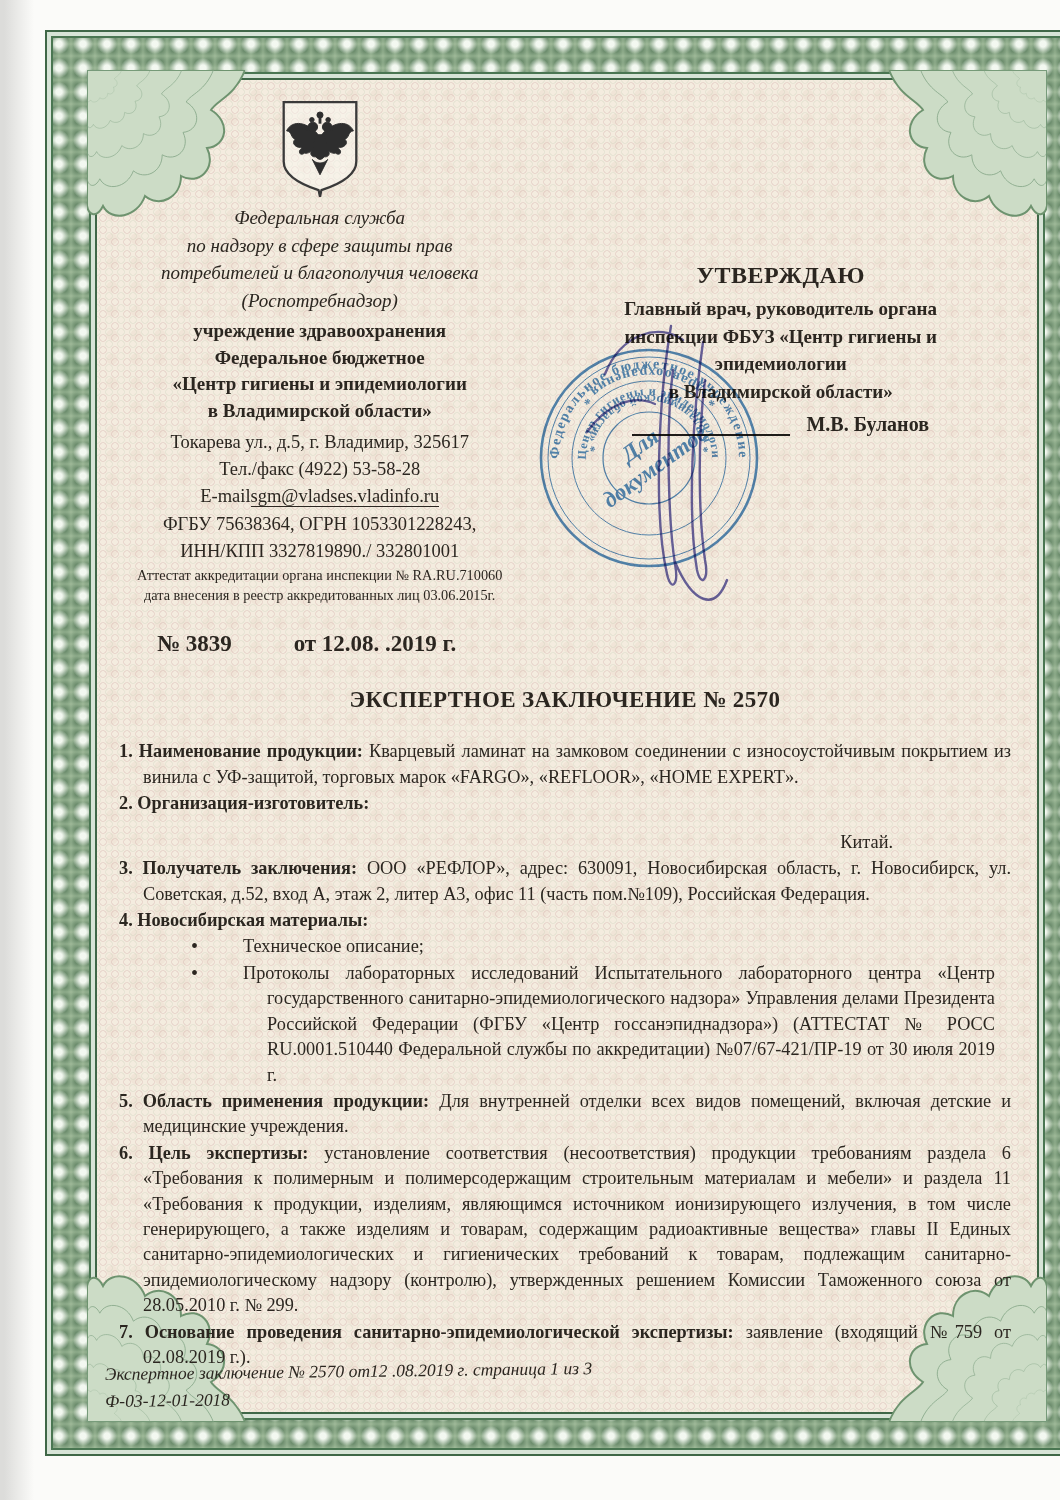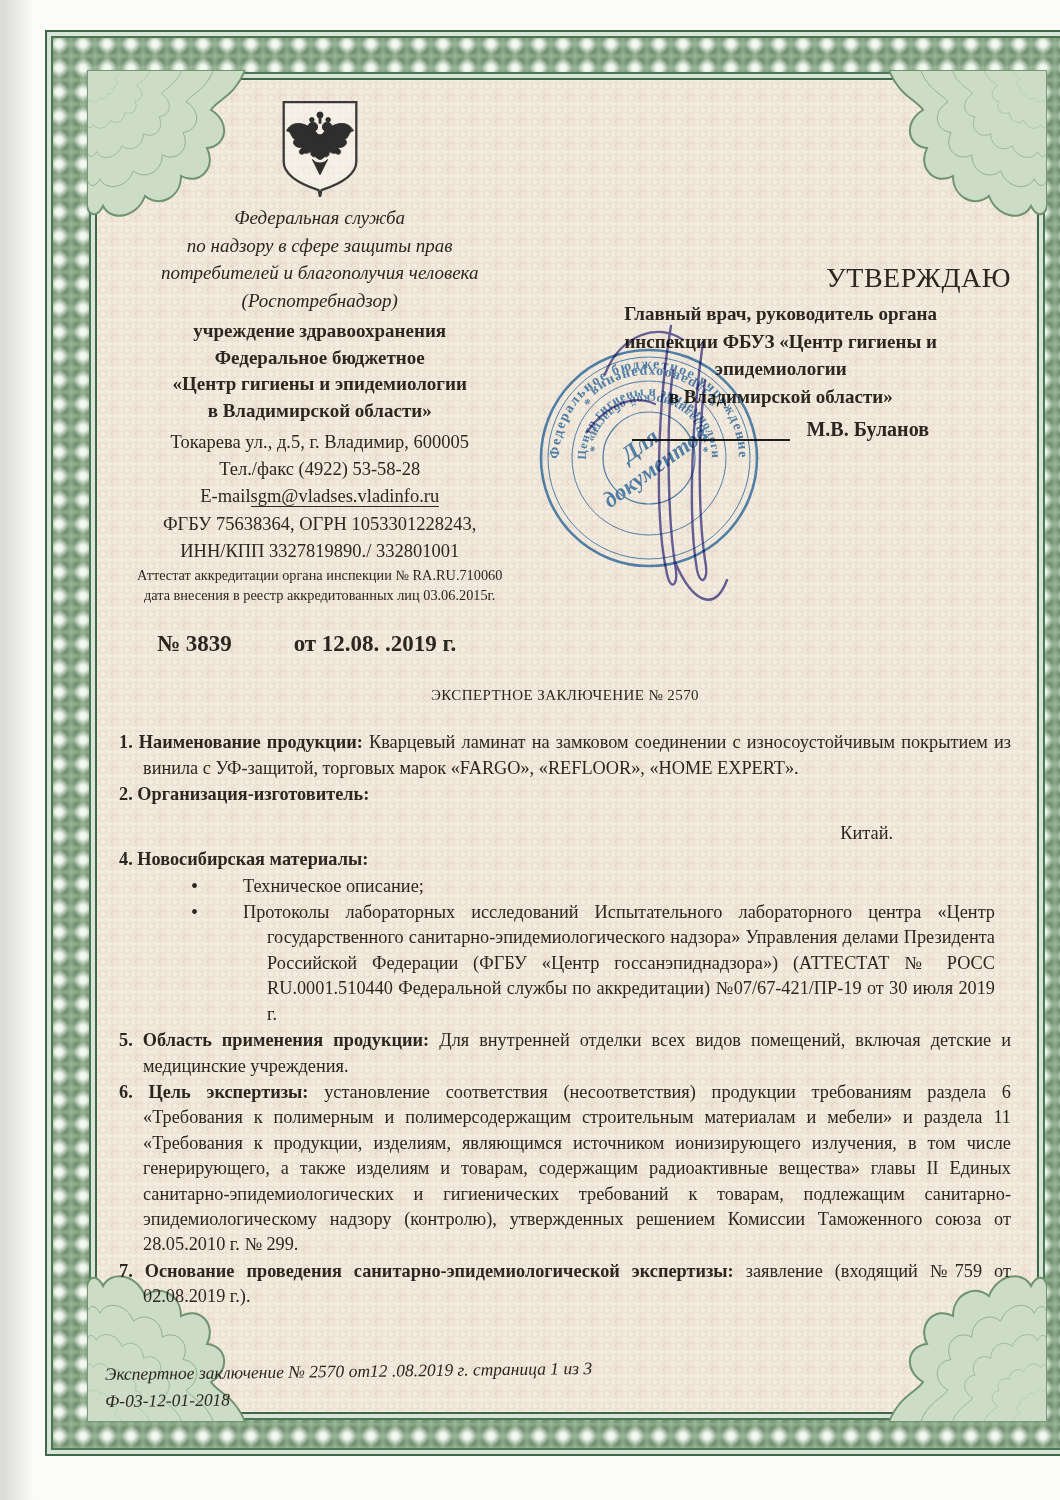--- a/index.html
+++ b/index.html
@@ -37,29 +37,29 @@
   .col-left{width:45%;text-align:center;}
   .col-right{width:55%;text-align:center;box-sizing:border-box;padding:168px 0 0 30px;}
   .arms{margin:4px auto 6px auto;display:block;}
   .svc-line{font-style:italic;font-size:19px;line-height:1.45;}
   .org-line{font-weight:bold;font-size:19px;line-height:1.4;}
   .org-block{margin-top:4px;}
   .contact-block{margin-top:4px;}
   .contact-line{font-size:18.5px;line-height:1.48;}
   .email-link{border-bottom:1.6px solid #2b2620;}
   .accr-line{font-size:14.3px;line-height:1.4;text-align:center;}
-  .approve{font-weight:normal;font-size:28px;letter-spacing:.5px;text-align:right;}
+  .approve{font-weight:bold;font-size:24px;letter-spacing:.5px;}
   .appr-line{font-weight:bold;font-size:19px;line-height:1.45;}
   .appr-lines{margin-top:6px;}
   .sig-row{margin-top:8px;display:flex;justify-content:center;align-items:flex-end;}
   .sig-underline{width:158px;border-bottom:2px solid #1e1b18;height:1em;margin-right:16px;}
   .signer{font-weight:bold;font-size:20px;}
   .doc-number-row{margin:26px 0 0 38px;font-weight:bold;font-size:23px;}
   .doc-date{margin-left:56px;}
-  .title{margin:30px 0 0 0;text-align:center;font-size:15px;font-weight:normal;letter-spacing:.4px;}
+  .title{margin:30px 0 0 0;text-align:center;font-size:23px;font-weight:bold;letter-spacing:.4px;}
   .items{margin-top:26px;font-size:18.3px;line-height:1.39;}
   .item p{margin:1px 0;text-align:justify;padding-left:24px;text-indent:-24px;}
   .item .num{font-weight:bold;}
   .item .lbl{font-weight:bold;}
   .right-val{text-align:right;padding-right:118px;margin:13px 0 1px 0;}
   .bullet-item{position:relative;margin-left:56px;padding-left:52px;}
   .bullet-item p{margin:1px 16px;text-align:justify;}
   .bullet-glyph{position:absolute;left:16px;top:-1px;font-size:20px;}
   .footer{position:absolute;left:8px;bottom:0px;font-style:italic;font-size:17.5px;line-height:1.55;
           transform:rotate(-.7deg);}
@@ -152,21 +152,21 @@
               <div class="svc-line">потребителей и благополучия человека</div>
               <div class="svc-line">(Роспотребнадзор)</div>
             </div>
             <div class="org-block">
               <div class="org-line">учреждение здравоохранения</div>
               <div class="org-line">Федеральное бюджетное</div>
               <div class="org-line">«Центр гигиены и эпидемиологии</div>
               <div class="org-line">в  Владимирской области»</div>
             </div>
             <div class="contact-block">
-              <div class="contact-line">Токарева ул.,  д.5, г. Владимир, 600005</div>
+              <div class="contact-line">Токарева ул.,  д.5, г. Владимир, 325617</div>
               <div class="contact-line">Тел./факс (4922) 53-58-28</div>
               <div class="contact-line"><span>E-mail</span><span class="email-link">sgm@vladses.vladinfo.ru</span></div>
               <div class="contact-line">ФГБУ 75638364, ОГРН 1053301228243,</div>
               <div class="contact-line">ИНН/КПП 3327819890./ 332801001</div>
             </div>
             <div>
               <div class="accr-line">Аттестат аккредитации органа инспекции № RA.RU.710060</div>
               <div class="accr-line">дата внесения в реестр аккредитованных лиц 03.06.2015г.</div>
             </div>
           </div>
@@ -196,20 +196,25 @@
         <div class="items">
           <div class="item">
             <p><span class="num">1.</span>
               <span class="lbl">Наименование  продукции:</span>
               <span>Кварцевый ламинат на замковом соединении с износоустойчивым покрытием из винила с УФ-защитой, торговых марок «FARGO», «REFLOOR», «HOME EXPERT».</span></p>
           </div>
           <div class="item">
             <p><span class="num">2.</span>
               <span class="lbl">Организация-изготовитель:</span></p>
             <div class="right-val">Китай.</div>
+          </div>
+          <div class="item">
+            <p><span class="num">3.</span>
+              <span class="lbl">Получатель заключения:</span>
+              <span>ООО «РЕФЛОР», адрес: 630091, Новосибирская область, г. Новосибирск, ул. Советская, д.52, вход А, этаж 2, литер А3, офис 11 (часть пом.№109), Российская Федерация.</span></p>
           </div>
           <div class="item">
             <p><span class="num">4.</span>
               <span class="lbl">Новосибирская материалы:</span></p>
             <div class="bullet-item">
               <span class="bullet-glyph">•</span>
               <p>Техническое описание;</p>
             </div>
             <div class="bullet-item">
               <span class="bullet-glyph">•</span>

